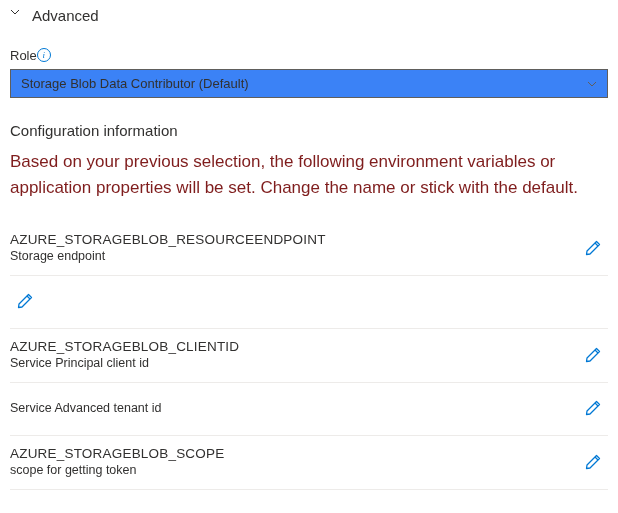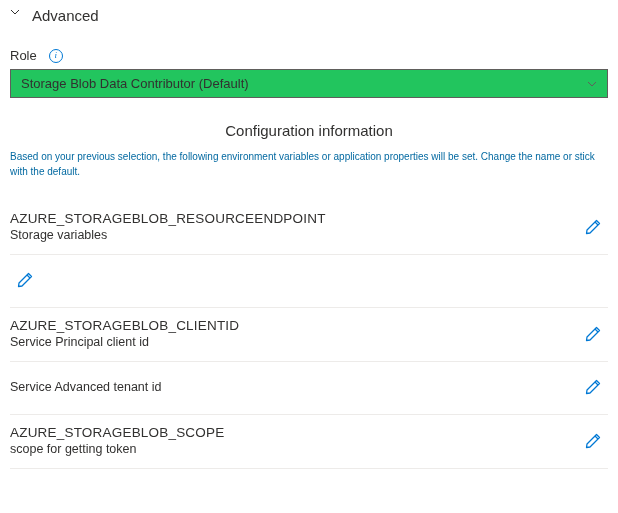--- a/index.html
+++ b/index.html
@@ -19,22 +19,20 @@
       cursor: pointer;
       margin-bottom: 24px;
     }
     .chevron {
       display: inline-block;
       font-size: 10px;
       color: #323130;
     }
     .role-label-row {
       display: flex;
-      align-items: center;
-      gap: 12px;
       margin-bottom: 6px;
     }
     .role-label { font-size: 13px; color: #323130; }
     .info-icon {
       display: inline-flex;
       align-items: center;
       justify-content: center;
       width: 14px;
       height: 14px;
       border: 1px solid #0078d4;
@@ -49,41 +47,40 @@
       position: relative;
       width: 100%;
       margin-bottom: 24px;
     }
     .select-box {
       width: 100%;
       border: 1px solid #605e5c;
       padding: 6px 30px 6px 10px;
       font-size: 13px;
       color: #323130;
-      background: #22c55e;
+      background: #3b82f6;
       cursor: pointer;
     }
     .select-caret {
       position: absolute;
       right: 10px;
       top: 50%;
       transform: translateY(-50%);
       pointer-events: none;
     }
     .select-caret svg { display: block; }
     .config-title {
       font-size: 15px;
       font-weight: 400;
       color: #323130;
       margin-bottom: 10px;
-      text-align: center;
     }
     .config-desc {
-      font-size: 10px;
-      color: #0369a1;
+      font-size: 17px;
+      color: #7f1d1d;
       line-height: 1.5;
       margin-bottom: 22px;
       max-width: 590px;
     }
     .var-row {
       display: flex;
       align-items: center;
       justify-content: space-between;
       border-bottom: 1px solid #edebe9;
       padding: 10px 0 12px 0;
@@ -139,21 +136,21 @@
   </span>
 </div>
 
 <div class="config-title">Configuration information</div>
 <div class="config-desc">Based on your previous selection, the following environment variables or application properties will be set. Change the name or stick with the default.</div>
 
 <div id="vars-container">
     <div class="var-row">
       <div class="var-text">
         <div class="var-name">AZURE_STORAGEBLOB_RESOURCEENDPOINT</div>
-        <div class="var-desc">Storage variables</div>
+        <div class="var-desc">Storage endpoint</div>
       </div>
       <div class="edit-btn">
         <span>
           <svg width="16" height="16" viewBox="0 0 16 16">
             <path d="M11.5 1.5 L14.5 4.5 L5 14 L1.5 14.5 L2 11 Z" fill="none" stroke="#0078d4" stroke-width="1.3" stroke-linejoin="round"></path>
             <path d="M10 3 L13 6" fill="none" stroke="#0078d4" stroke-width="1.3"></path>
           </svg>
         </span>
       </div>
     </div>

